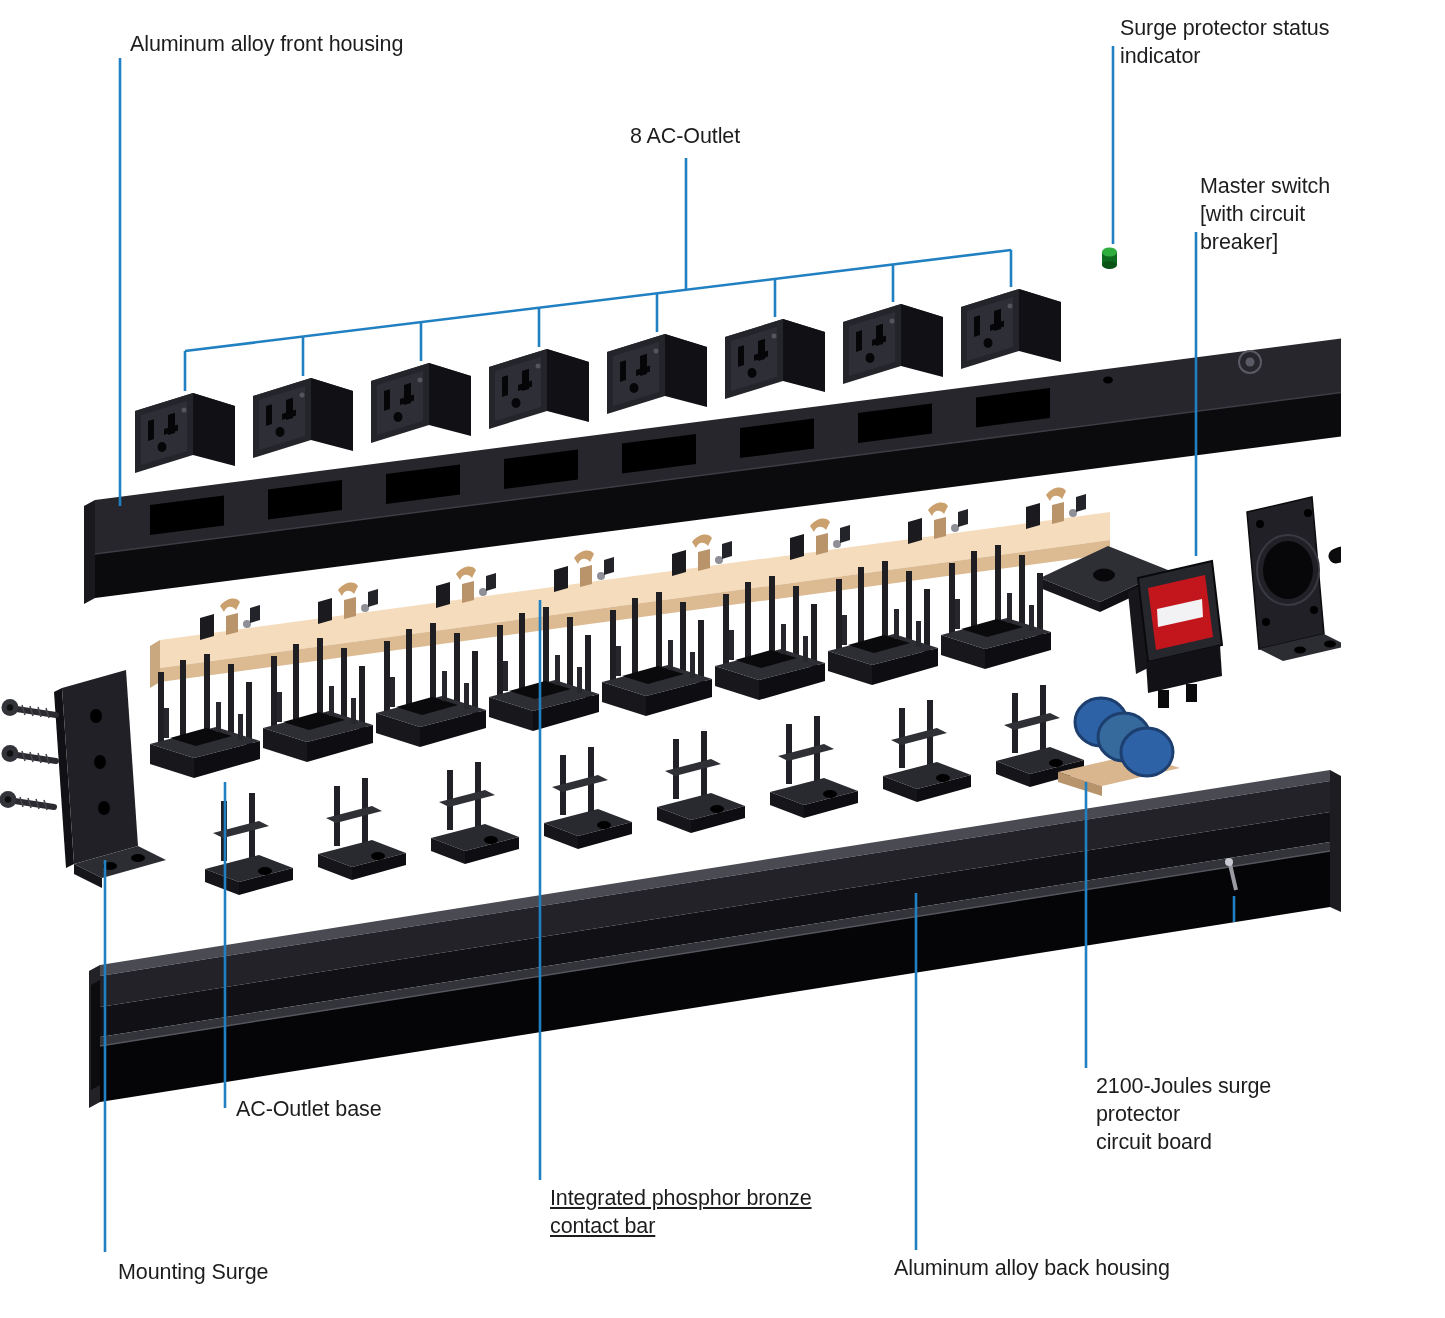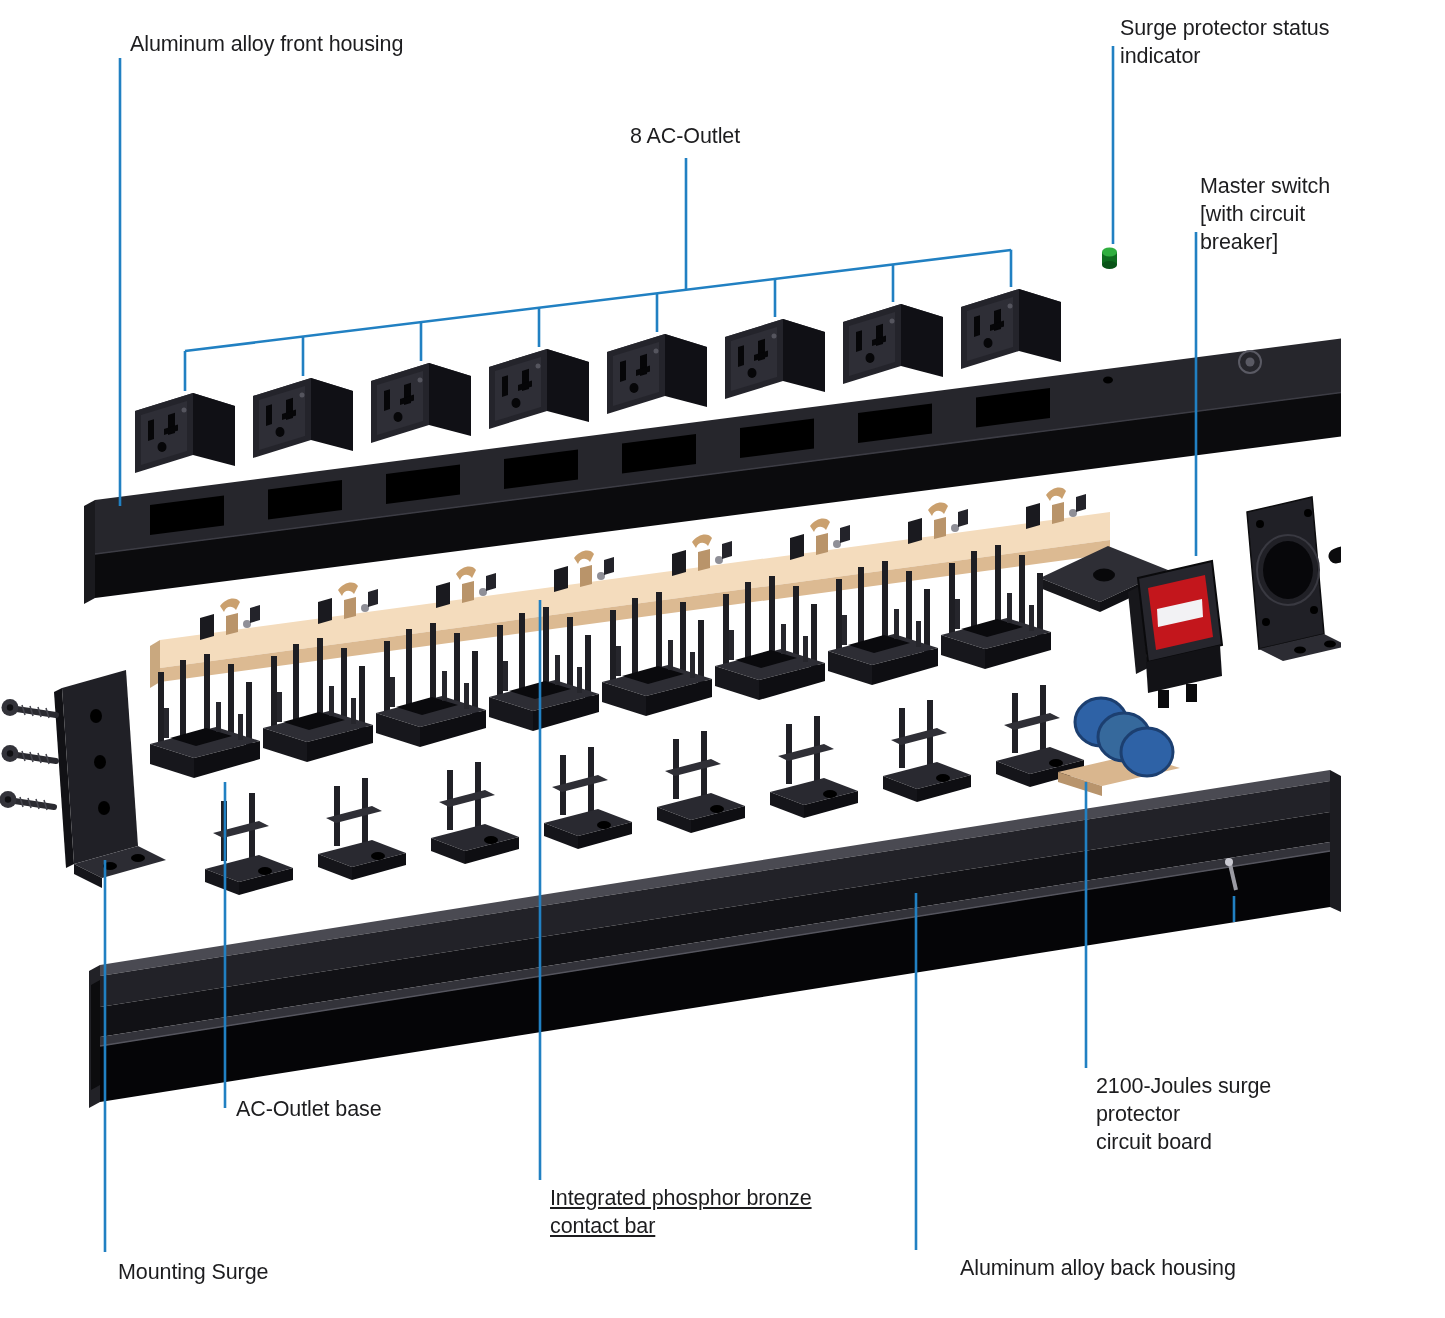--- a/index.html
+++ b/index.html
@@ -272,19 +272,19 @@
   </g>
 </svg>
 
 <div class="label" style="left:130px; top:30px;">Aluminum alloy front housing</div>
 <div class="label" style="left:630px; top:122px;">8 AC-Outlet</div>
 <div class="label" style="left:1120px; top:14px;">Surge protector status indicator</div>
 <div class="label" style="left:1200px; top:172px;">Master switch
 [with circuit breaker]</div>
 <div class="label" style="left:1096px; top:1072px;">2100-Joules surge protector
 circuit board</div>
-<div class="label" style="left:960px; top:1254px;">Aluminum alloy back housing</div>
+<div class="label" style="left:894px; top:1254px;">Aluminum alloy back housing</div>
 <div class="label" style="left:550px; top:1184px;text-decoration:underline;">Integrated phosphor bronze
 contact bar</div>
 <div class="label" style="left:236px; top:1068px;margin-top:27px;">AC-Outlet base</div>
 <div class="label" style="left:118px; top:1258px;">Mounting Surge</div>
 
 </div>
 
 </body></html>

